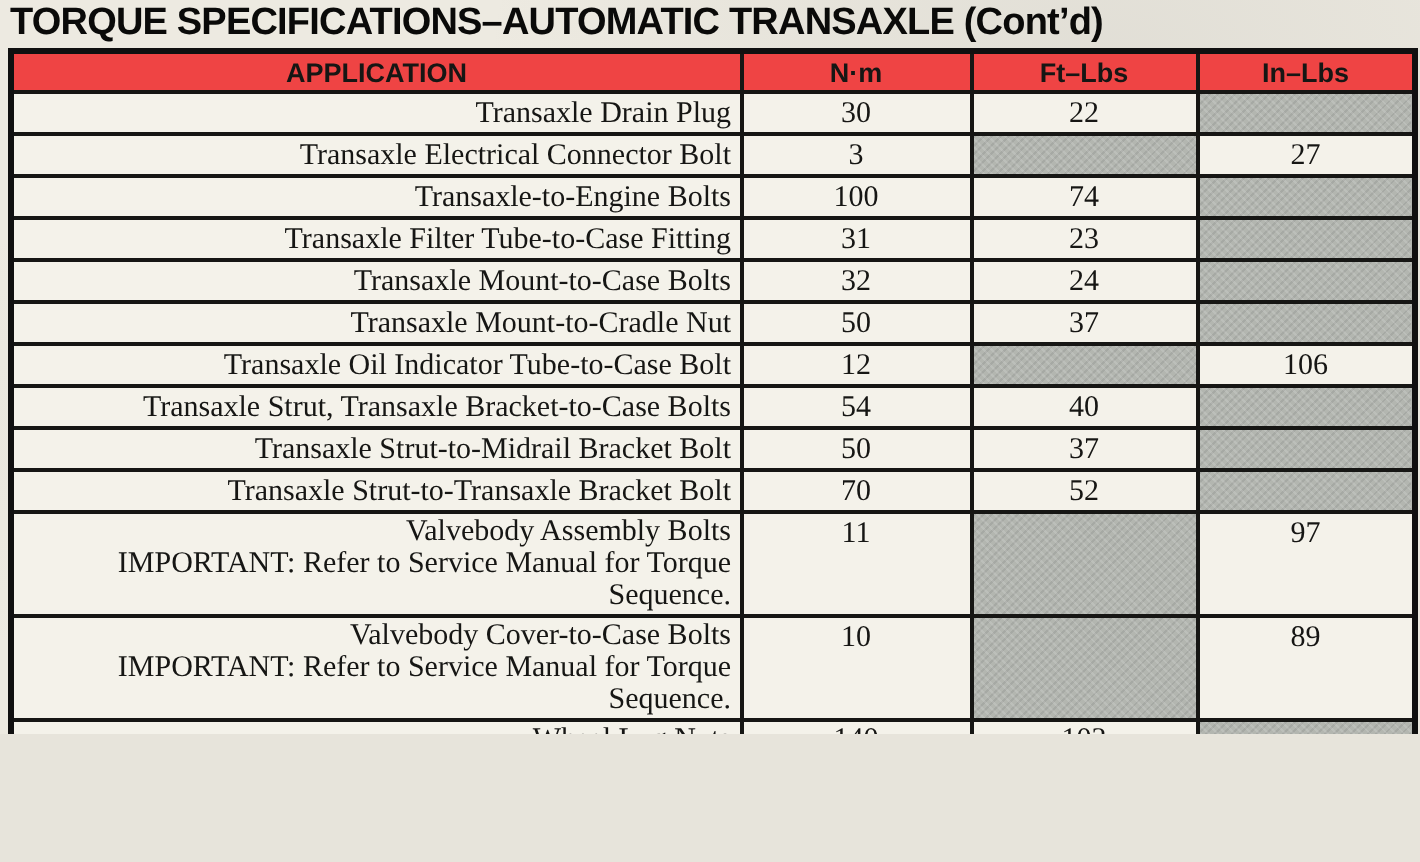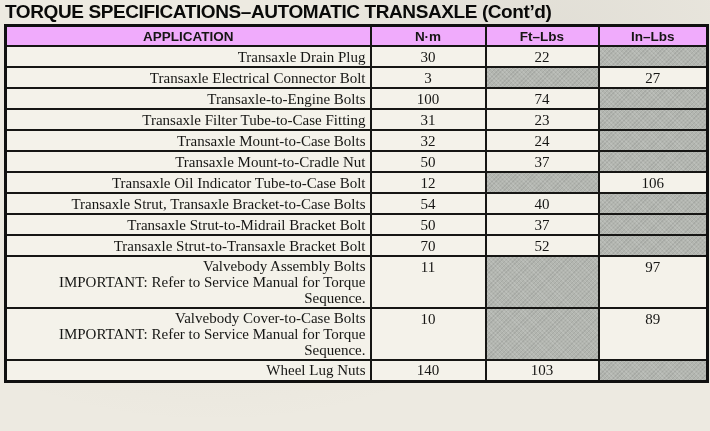--- a/index.html
+++ b/index.html
@@ -3,21 +3,21 @@
 <meta charset="utf-8">
 <style>
   html,body{margin:0;padding:0;}
   body{
     width:710px;height:431px;overflow:hidden;
     background:#e7e4db;
     font-family:"Liberation Serif", serif;
     color:#161614;
   }
   .page{
-    position:relative;width:710px;height:431px;
+    position:relative;width:710px;height:367px;
     background:
       radial-gradient(ellipse at 78% 8%, rgba(120,120,115,0.10), rgba(0,0,0,0) 40%),
       radial-gradient(ellipse at 30% 60%, rgba(130,128,120,0.07), rgba(0,0,0,0) 45%),
       #edeae1;
     overflow:hidden;
   }
   .title{
     position:absolute;left:5px;top:0px;
     font-family:"Liberation Sans", sans-serif;
     font-weight:bold;font-size:19px;line-height:23px;
@@ -30,21 +30,21 @@
     border:3px solid #101010;
   }
   .spec th,.spec td{
     border:2px solid #161614;
     padding:0;overflow:hidden;
   }
   .spec th{
     font-family:"Liberation Sans", sans-serif;
     font-weight:bold;font-size:13.5px;
     text-align:center;height:18px;
-    background:#f0abfc;
+    background:#ef4444;
     letter-spacing:0px;
   }
   tr.single{height:21px;}
   tr.tall-a{height:45px;}
   tr.tall-b{height:48px;}
   td.app{
     text-align:right;padding:1px 4px 1px 4px;
     font-size:15px;line-height:16px;
   }
   td.num{

